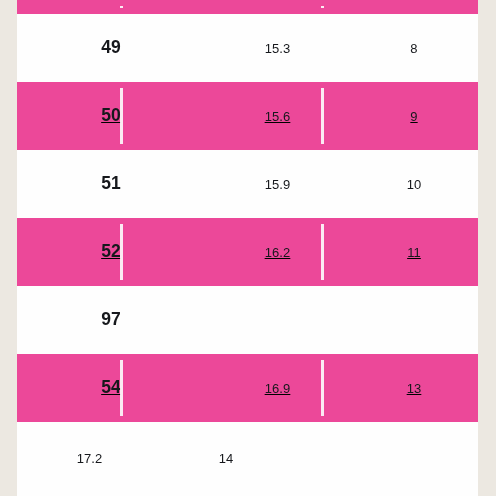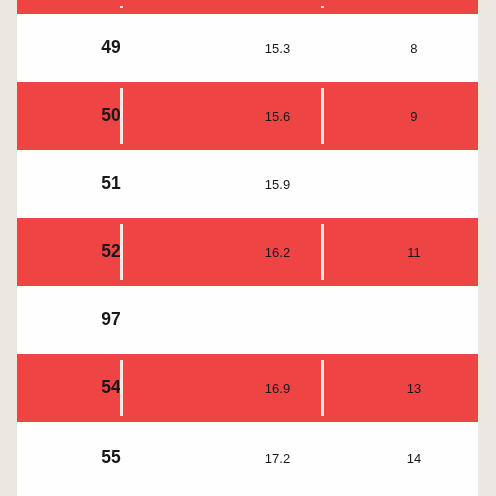--- a/index.html
+++ b/index.html
@@ -48,21 +48,22 @@
   .table-row {
     position: relative;
     display: flex;
     align-items: center;
     height: 68px;
     width: 100%;
     box-sizing: border-box;
     background: #fefefe;
   }
   .table-row.striped {
-    background: #ef4444;
+    background: #ec4899;
+    text-decoration: underline;
   }
 
   
   .table-row.partial-top {
     height: 14px;
   }
   
   .table-row.partial-bottom {
     height: 72px;
   }
@@ -129,20 +130,21 @@
       <div class="cell cell-size">50</div>
       <div class="cell cell-length">15.6</div>
       <div class="cell cell-us">9</div>
     </div>
 
     <div class="table-row">
       <span class="col-sep sep-a"></span>
       <span class="col-sep sep-b"></span>
       <div class="cell cell-size">51</div>
       <div class="cell cell-length">15.9</div>
+      <div class="cell cell-us">10</div>
     </div>
 
     <div class="table-row striped">
       <span class="col-sep sep-a"></span>
       <span class="col-sep sep-b"></span>
       <div class="cell cell-size">52</div>
       <div class="cell cell-length">16.2</div>
       <div class="cell cell-us">11</div>
     </div>
 
@@ -156,19 +158,18 @@
       <span class="col-sep sep-a"></span>
       <span class="col-sep sep-b"></span>
       <div class="cell cell-size">54</div>
       <div class="cell cell-length">16.9</div>
       <div class="cell cell-us">13</div>
     </div>
 
     <div class="table-row partial-bottom">
       <span class="col-sep sep-a"></span>
       <span class="col-sep sep-b"></span>
-      <div class="cell cell-size">55</div>
       <div class="cell cell-length">17.2</div>
       <div class="cell cell-us">14</div>
     </div>
 
   </div>
 </div>
 
 </body></html>

